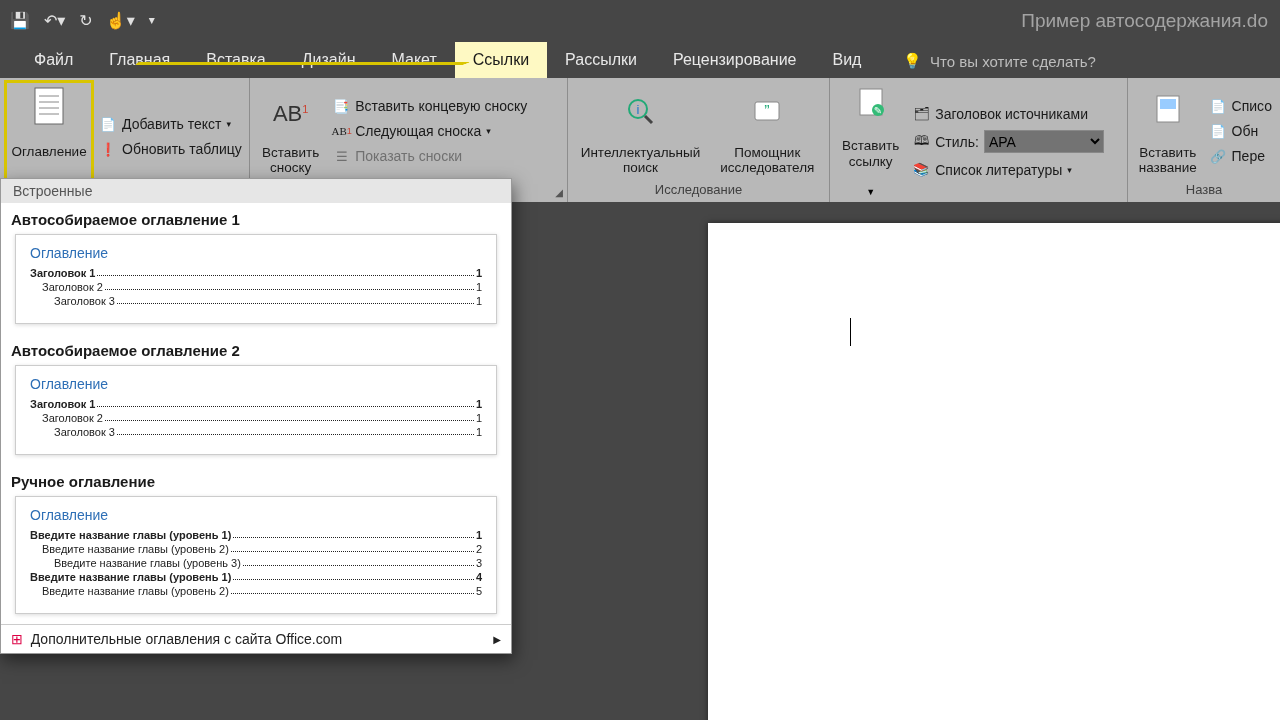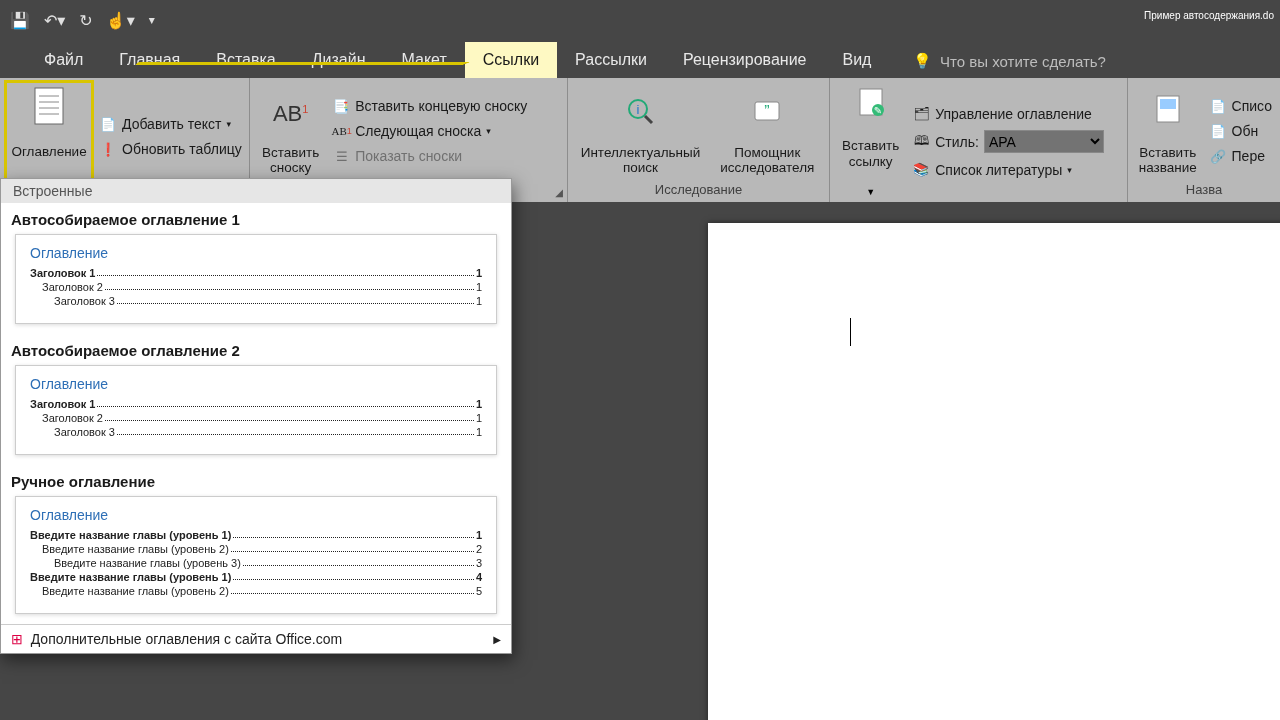--- a/index.html
+++ b/index.html
@@ -1,24 +1,24 @@
 <!DOCTYPE html>
 <html><head>
 <meta charset="utf-8">
 <style>
 * { margin:0; padding:0; box-sizing:border-box; font-family:"Segoe UI",Tahoma,sans-serif; }
 body { width:1280px; height:720px; background:#464646; overflow:hidden; position:relative; }
 
 
 .qat { height:40px; display:flex; align-items:center; padding:0 10px; gap:14px; color:#e0e0e0; position:relative; }
 .qat .ico { font-size:16px; cursor:pointer; }
-.doc-title { position:absolute; right:6px; top:10px; color:#ffffff; font-size:10px; }
-
-
-.tabs { height:38px; display:flex; align-items:flex-end; padding-left:26px; gap:0; }
+.doc-title { position:absolute; right:12px; top:10px; color:#a3a3a3; font-size:19px; }
+
+
+.tabs { height:38px; display:flex; align-items:flex-end; padding-left:16px; gap:0; }
 .tab { padding:9px 18px 9px; color:#e8e8e8; font-size:16px; cursor:pointer; }
 .tab.active { background:#fef9c3; color:#1a1a1a; }
 .tell-me { margin-left:18px; display:flex; align-items:center; gap:8px; color:#bdbdbd; font-size:15px; padding:8px 6px; }
 
 
 .ribbon { height:124px; background:#b8b8b8; display:flex; position:relative; }
 .grp { display:flex; flex-direction:column; justify-content:space-between; padding:4px 6px 2px 6px; border-right:1px solid #8d8d8d; height:100%; position:relative; overflow:hidden; }
 .grp-body { display:flex; gap:6px; flex:1; }
 .grp-label { text-align:center; font-size:13px; color:#404040; padding:2px 0 3px; white-space:nowrap; }
 .vbtn { display:flex; flex-direction:column; align-items:center; justify-content:flex-end; gap:18px; padding:4px 6px; cursor:pointer; min-width:60px; }
@@ -167,21 +167,21 @@
             <circle cx="22" cy="24" r="6" fill="#3b7"></circle>
             <text x="22" y="28" text-anchor="middle" fill="#fff" font-size="10">✎</text>
           </svg>
         <span class="lbl" style="white-space:pre-line">Вставить
 ссылку</span>
           <span style="font-size:9px">▼</span>
       </div>
       <div class="col">
         <div class="hbtn">
             <span class="mini-i">🗂</span>
-            <span>Управление оглавление</span>
+            <span>Заголовок источниками</span>
           </div>
         <div class="hbtn">
             <span class="mini-i">🕮</span>
             <span>Стиль:</span> 
             <select class="style-sel"><option>APA</option></select>
           </div>
         <div class="hbtn">
             <span class="mini-i">📚</span>
             <span>Список литературы</span>
             <span style="font-size:9px">▾</span>

